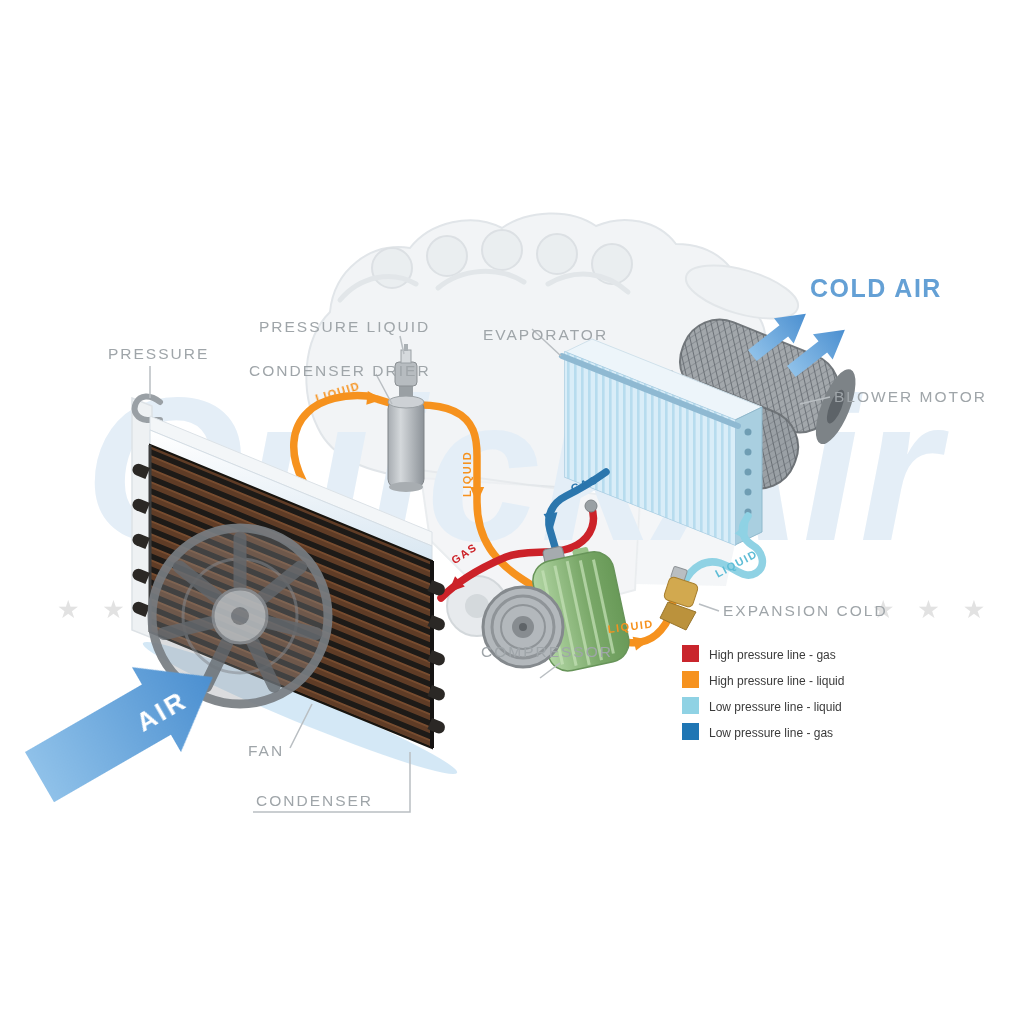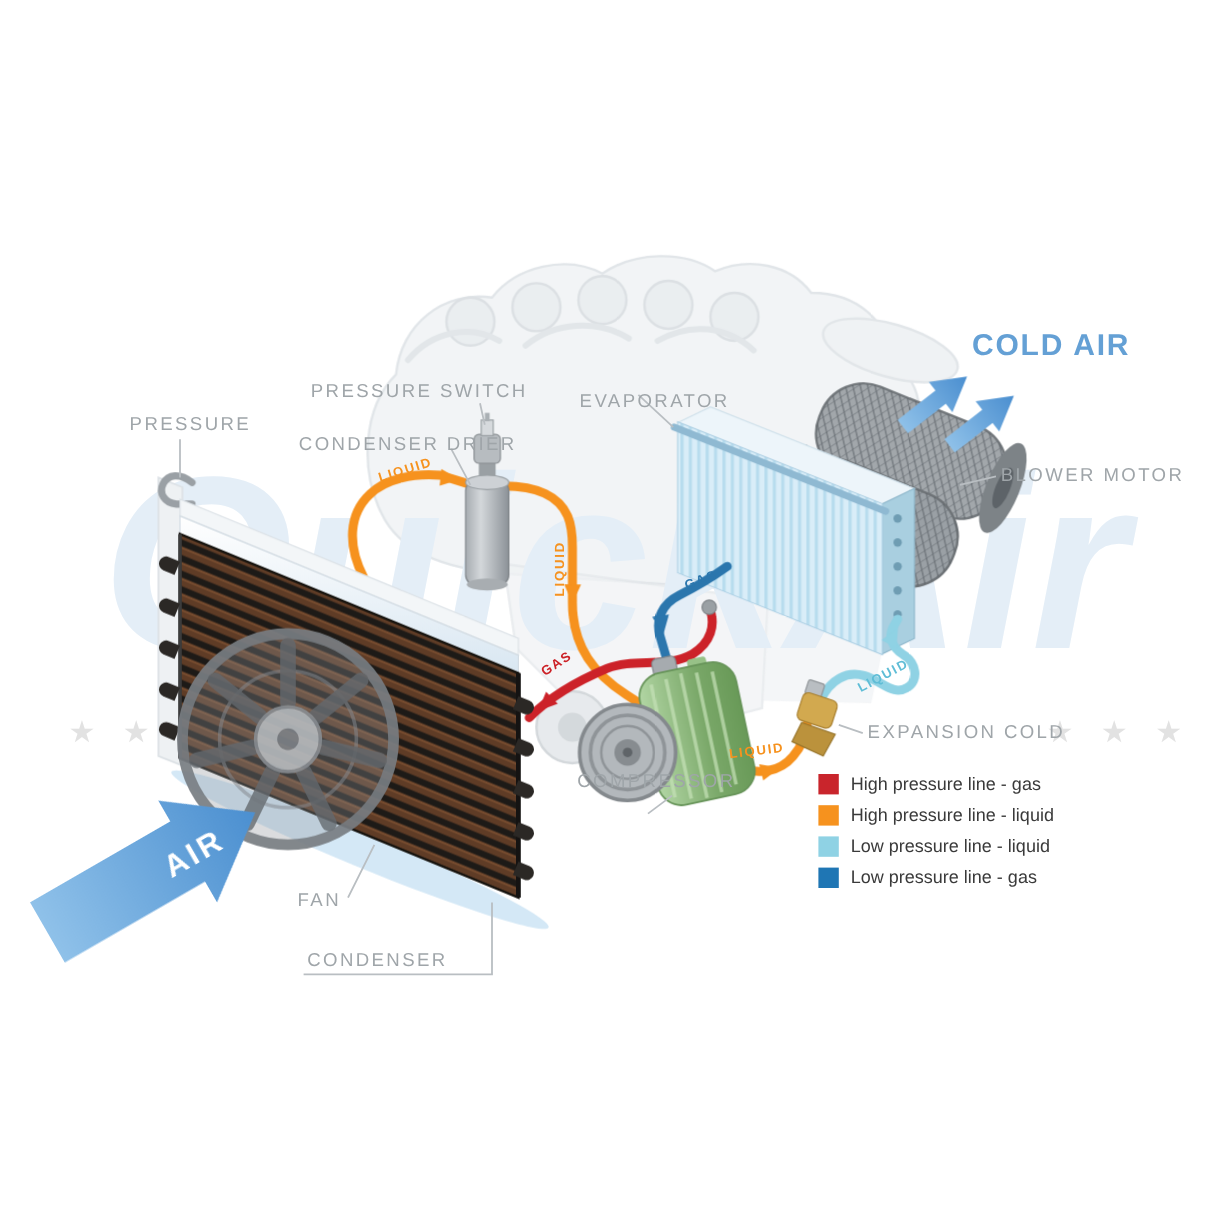--- a/index.html
+++ b/index.html
@@ -3,21 +3,21 @@
 <meta charset="utf-8">
 <style>
   html,body{margin:0;padding:0;background:#fff;font-family:"Liberation Sans",sans-serif;}
   .stage{position:relative;width:1024px;height:1024px;background:#ffffff;overflow:hidden;}
   svg.art{position:absolute;left:0;top:0;}
   .lbl{position:absolute;color:#9fa5a9;font-size:15.5px;letter-spacing:2px;white-space:nowrap;text-align:right;}
   .lbl.cold{color:#64a0d5;font-weight:bold;font-size:25px;letter-spacing:1.5px;}
   .pl{position:absolute;font-size:11px;font-weight:bold;letter-spacing:1.5px;white-space:nowrap;transform-origin:left top;}
   .pl.o{color:#f6921e}.pl.r{color:#cc2127}.pl.b{color:#2b76ad}.pl.lb{color:#5fbdd6}
   .legend{position:absolute;left:682px;top:645px;display:flex;flex-direction:column;gap:9px;}
-  .legend-row{display:flex;align-items:center;gap:10px;font-size:15px;color:#3a3a3a;}
+  .legend-row{display:flex;align-items:flex-end;gap:10px;font-size:12px;color:#3a3a3a;}
   .swatch{width:17px;height:17px;flex:0 0 17px;}
 </style>
 </head>
 <body>
 
 <div class="stage">
 
 <svg class="art" width="1024" height="1024" viewBox="0 0 1024 1024">
   <defs>
     <linearGradient id="condTopGrad" x1="0" y1="0" x2="0" y2="1">
@@ -216,21 +216,21 @@
     <path d="M532,329 L561,356"></path>
     <path d="M830,397 L800,404"></path>
     <path d="M719,611 L699,604"></path>
     <path d="M540,678 L560,663"></path>
     <path d="M290,748 L312,704"></path>
     <path d="M253,812 L410,812 L410,752"></path>
   </g>
 </svg>
 
 <div class="lbl" style="left:108px;top:345px">PRESSURE</div>
-<div class="lbl" style="left:259px;top:318px">PRESSURE SWITCH</div>
+<div class="lbl" style="left:259px;top:318px">PRESSURE LIQUID</div>
 <div class="lbl" style="left:249px;top:362px">CONDENSER DRIER</div>
 <div class="lbl" style="left:483px;top:326px">EVAPORATOR</div>
 <div class="lbl cold" style="left:810px;top:274px">COLD AIR</div>
 <div class="lbl" style="left:834px;top:388px">BLOWER MOTOR</div>
 <div class="lbl" style="left:723px;top:602px">EXPANSION COLD</div>
 <div class="lbl" style="left:481px;top:643px">COMPRESSOR</div>
 <div class="lbl" style="left:248px;top:742px">FAN</div>
 <div class="lbl" style="left:256px;top:792px">CONDENSER</div>
 
 <div class="pl o" style="left:314px;top:393px;transform:rotate(-17deg)">LIQUID</div>

